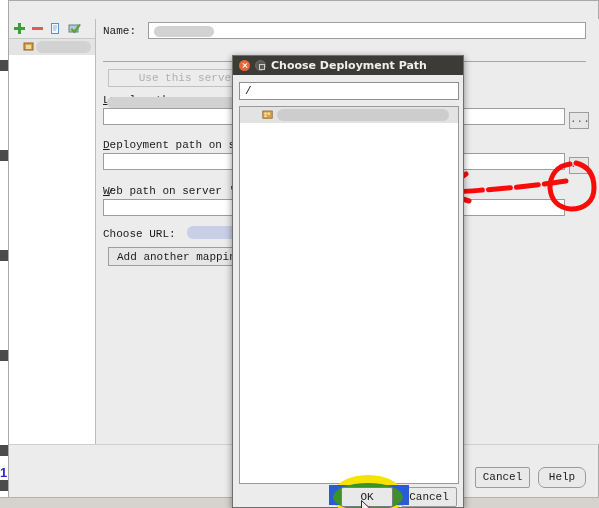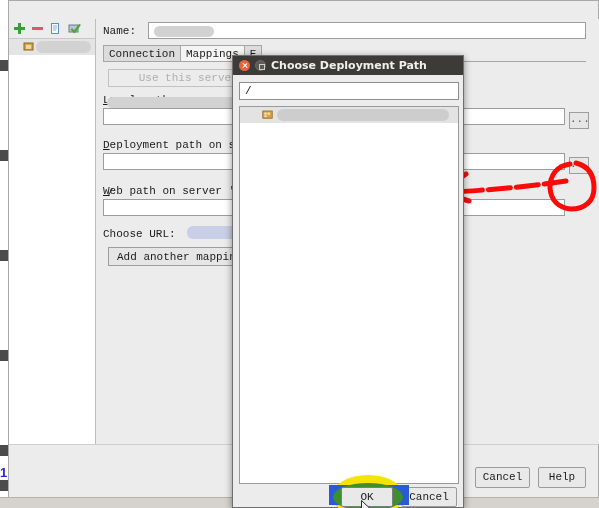--- a/index.html
+++ b/index.html
@@ -98,21 +98,21 @@
   #warn{position:absolute;left:7px;top:430px;}
   #warn-ico{position:absolute;left:0;top:1px;width:11px;height:10px;}
   #warn-txt{position:absolute;left:14px;top:0px;white-space:nowrap;}
 
   #main-footer{position:absolute;left:0;top:443px;width:589px;height:52px;
     background:#ececec;border-top:1px solid #cfcfcf;}
   .fbtn{position:absolute;top:22px;height:21px;border:1px solid #9b9b9b;
     background:#e9e9e9;font-size:11px;line-height:19px;text-align:center;
     box-sizing:border-box;border-radius:2px;}
   #btn-cancel-main{left:466px;width:55px;}
-  #btn-help-main{left:529px;width:48px;}
+  #btn-help-main{left:529px;width:48px;border-radius:7px;}
 
   
   #annot{position:absolute;left:0;top:0;width:599px;height:508px;pointer-events:none;}
 
   
   #dialog{position:absolute;left:232px;top:55px;width:232px;height:453px;
     background:#ececec;border:1px solid #6f6f6f;box-sizing:border-box;
     box-shadow:0 2px 7px rgba(0,0,0,.45);}
   #dlg-titlebar{height:19px;background:#3c3b37;position:relative;
     font-family:"DejaVu Sans","Liberation Sans",sans-serif;}
@@ -215,23 +215,20 @@
 
     <div id="pane">
 
       <div class="row-name">
         <span class="lbl">Name:</span>
       </div>
       <div class="field" id="name-field">
         <div class="redact" id="name-redact"></div>
       </div>
 
-      <div id="tabs">
-        <span class="tab">Connection</span><span class="tab sel">Mappings</span><span class="tab">E</span>
-      </div>
       <div id="tab-underline"></div>
 
       <div id="defbtn">Use this server as de</div>
 
       <div class="fgrp" id="local-grp">
         <span class="lbl"><span class="ul">L</span><span>ocal path:</span></span>
         <div class="field">
           <div class="redact" id="local-redact"></div>
         </div>
       </div>

